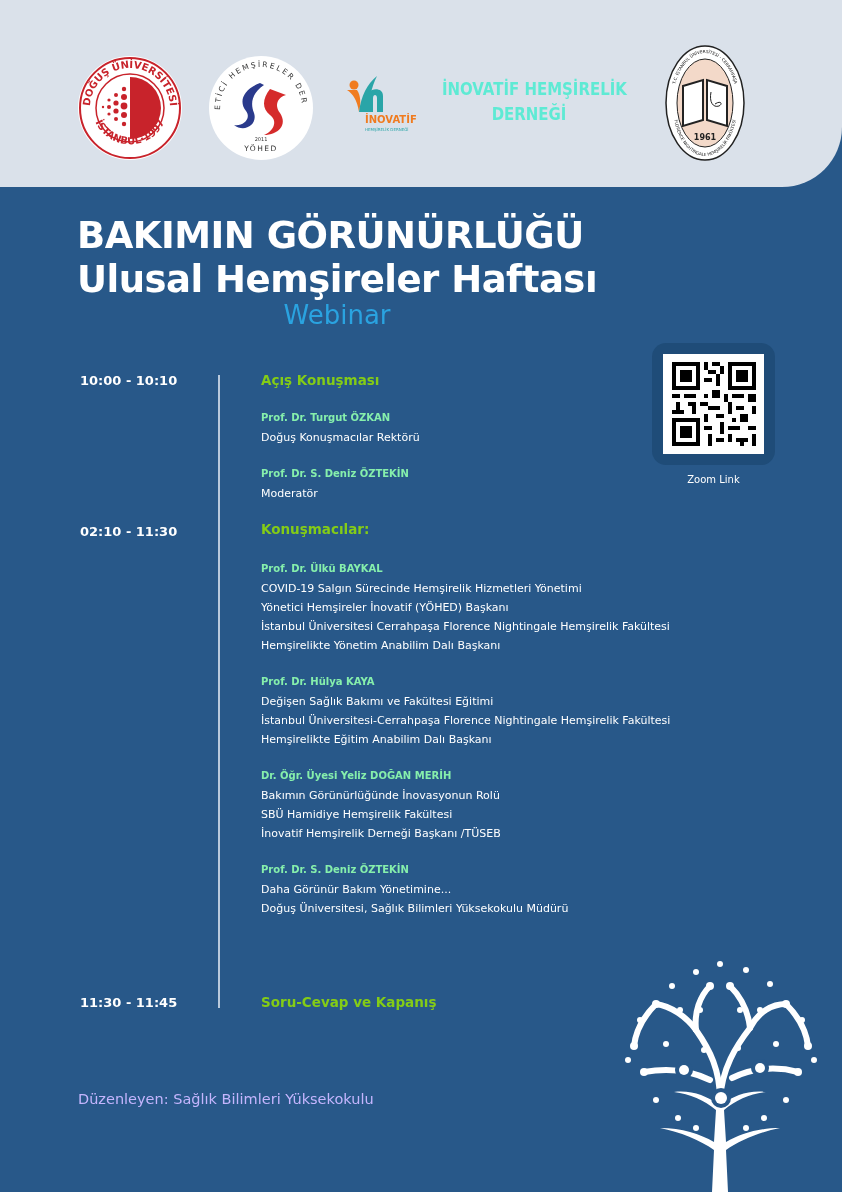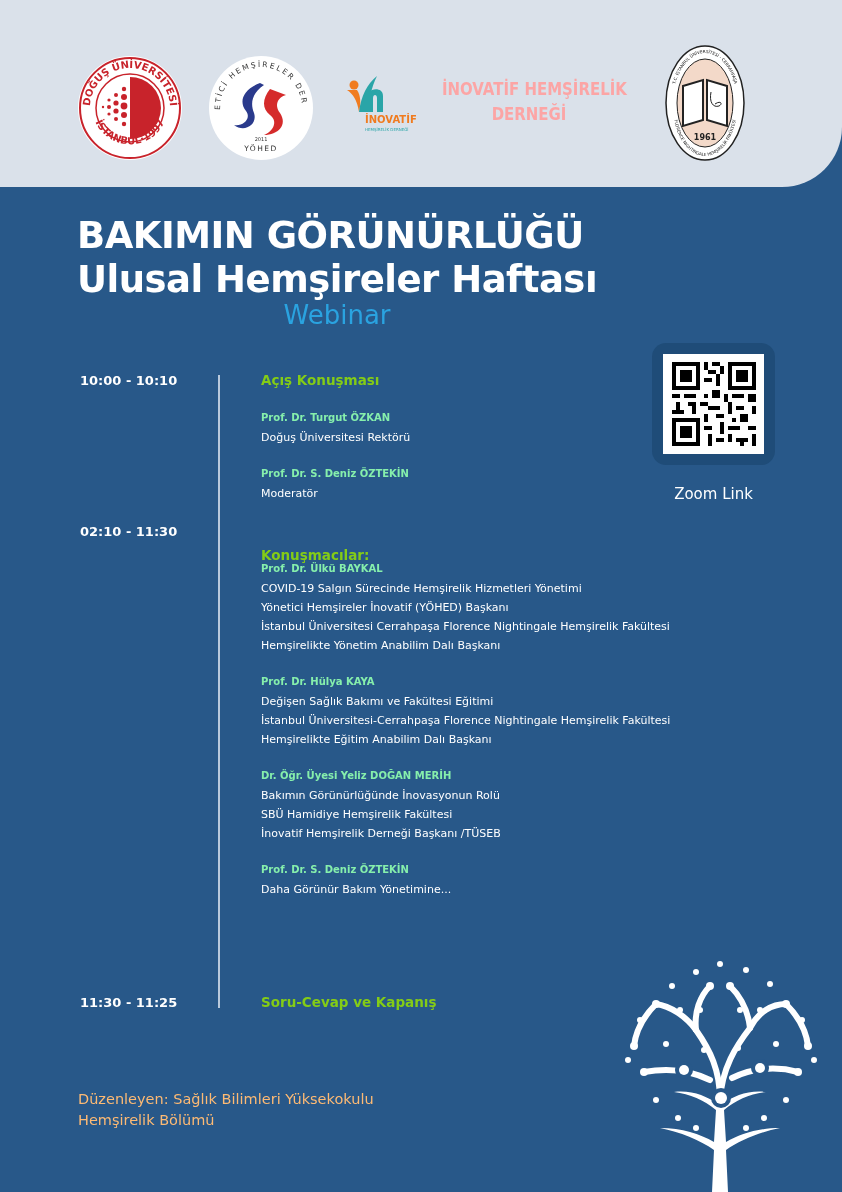--- a/index.html
+++ b/index.html
@@ -70,27 +70,27 @@
     .qr-wrap {
       position: absolute; left: 652px; top: 343px; width: 123px; height: 122px;
       background: #1f4c78; border-radius: 14px;
     }
     .qr-inner {
       position: absolute; left: 11px; top: 11px; width: 101px; height: 100px;
       background: #ffffff;
     }
     .qr-label {
       position: absolute; left: 652px; top: 474px; width: 123px; text-align: center;
-      font-family: "DejaVu Sans", sans-serif; font-size: 15px; color: #ffffff; margin-top: 11px;
+      font-family: "DejaVu Sans", sans-serif; font-size: 10px; color: #ffffff;
     }
 
     .organizer {
       position: absolute; left: 78px; top: 1089px;
       font-family: "DejaVu Sans", sans-serif; font-size: 14.5px; line-height: 21px;
-      color: #fdba74;
+      color: #c4b5fd;
     }
     .tree { position: absolute; left: 600px; top: 950px; }
   </style>
 </head>
 <body>
 
 <div class="header-band"></div>
 
 <div class="logo" style="left:77px; top:55px;">
   <svg width="106" height="106" viewBox="0 0 106 106">
@@ -146,21 +146,21 @@
   <svg width="90" height="64" viewBox="0 0 90 64">
     <circle cx="11" cy="15" r="4.5" fill="#f07b1f"></circle>
     <path d="M4 20 C10 24 14 30 16 42 C18 34 18 26 14 20 Z" fill="#f07b1f"></path>
     <path d="M16 42 C18 26 24 14 34 6 C28 18 26 30 26 42 Z" fill="#2aa5a8"></path>
     <path d="M26 42 L26 22 C30 18 40 18 40 26 L40 42 L34 42 L34 28 C34 24 30 24 30 28 L30 42 Z" fill="#2aa5a8"></path>
     <text x="22" y="53" font-family="DejaVu Sans, sans-serif" font-weight="bold" font-size="10" fill="#f07b1f">İNOVATİF</text>
     <text x="22" y="61" font-family="DejaVu Sans, sans-serif" font-size="4" fill="#2aa5a8">HEMŞİRELİK DERNEĞİ</text>
   </svg>
 </div>
 
-<div class="logo" style="left:430px; top:77px; width:198px; text-align:center; font-family:'DejaVu Sans', sans-serif; font-weight:bold; font-size:17px; line-height:25px; color:#fca5a5;">
+<div class="logo" style="left:430px; top:77px; width:198px; text-align:center; font-family:'DejaVu Sans', sans-serif; font-weight:bold; font-size:17px; line-height:25px; color:#5eead4;">
   <div style="transform:scaleX(0.88); white-space:nowrap;">İNOVATİF HEMŞİRELİK</div>
   <div style="transform:scaleX(0.88);">DERNEĞİ</div>
 </div>
 
 <div class="logo" style="left:665px; top:44px;">
   <svg width="80" height="118" viewBox="0 0 80 118">
     <ellipse cx="40" cy="59" rx="39" ry="57" fill="#ffffff" stroke="#222" stroke-width="1.5"></ellipse>
     <ellipse cx="40" cy="59" rx="28" ry="44" fill="#f3d9c9" stroke="#222" stroke-width="1"></ellipse>
     <path d="M18 42 L38 36 L38 76 L18 82 Z" fill="#fff" stroke="#222" stroke-width="2"></path>
     <path d="M62 42 L42 36 L42 76 L62 82 Z" fill="#fff" stroke="#222" stroke-width="2"></path>
@@ -241,29 +241,29 @@
 </div>
 <div class="qr-label">Zoom Link</div>
 
 <div class="divider"></div>
 
 <div class="time" style="top:373px;">10:00 - 10:10</div>
 <div class="section-title" style="top:372px;">Açış Konuşması</div>
 
 <div class="person" style="top:408px;">
   <div class="person-name">Prof. Dr. Turgut ÖZKAN</div>
-  <div class="person-line">Doğuş Üniversitesi Rektörü</div>
+  <div class="person-line">Doğuş Konuşmacılar Rektörü</div>
 </div>
 <div class="person" style="top:464px;">
   <div class="person-name">Prof. Dr. S. Deniz ÖZTEKİN</div>
   <div class="person-line">Moderatör</div>
 </div>
 
 <div class="time" style="top:524px;">02:10 - 11:30</div>
-<div class="section-title" style="top:547px;">Konuşmacılar:</div>
+<div class="section-title" style="top:521px;">Konuşmacılar:</div>
 
 <div class="person" style="top:559px;">
   <div class="person-name">Prof. Dr. Ülkü BAYKAL</div>
   <div class="person-line">COVID-19 Salgın Sürecinde Hemşirelik Hizmetleri Yönetimi</div>
   <div class="person-line">Yönetici Hemşireler İnovatif (YÖHED) Başkanı</div>
   <div class="person-line">İstanbul Üniversitesi Cerrahpaşa Florence Nightingale Hemşirelik Fakültesi</div>
   <div class="person-line">Hemşirelikte Yönetim Anabilim Dalı Başkanı</div>
 </div>
 
 <div class="person" style="top:672px;">
@@ -276,28 +276,28 @@
 <div class="person" style="top:766px;">
   <div class="person-name">Dr. Öğr. Üyesi Yeliz DOĞAN MERİH</div>
   <div class="person-line">Bakımın Görünürlüğünde İnovasyonun Rolü</div>
   <div class="person-line">SBÜ Hamidiye Hemşirelik Fakültesi</div>
   <div class="person-line">İnovatif Hemşirelik Derneği Başkanı /TÜSEB</div>
 </div>
 
 <div class="person" style="top:860px;">
   <div class="person-name">Prof. Dr. S. Deniz ÖZTEKİN</div>
   <div class="person-line">Daha Görünür Bakım Yönetimine...</div>
-</div>
-
-<div class="time" style="top:995px;">11:30 - 11:25</div>
+  <div class="person-line">Doğuş Üniversitesi, Sağlık Bilimleri Yüksekokulu Müdürü</div>
+</div>
+
+<div class="time" style="top:995px;">11:30 - 11:45</div>
 <div class="section-title" style="top:994px;text-align:center;">Soru-Cevap ve Kapanış</div>
 
 <div class="organizer">
   <div>Düzenleyen: Sağlık Bilimleri Yüksekokulu</div>
-  <div>Hemşirelik Bölümü</div>
 </div>
 
 <div class="tree">
   <svg width="242" height="242" viewBox="0 0 242 242">
     <g fill="#ffffff">
       <path d="M112 242 L114 200 C100 190 80 182 60 178 C82 178 100 184 114 192 L116 160 C104 150 90 144 74 142 C92 140 106 146 118 154 L122 154 C134 146 148 140 166 142 C150 144 136 150 124 160 L126 192 C140 184 158 178 180 178 C160 182 140 190 126 200 L128 242 Z"></path>
     </g>
     <g fill="none" stroke="#ffffff" stroke-width="6" stroke-linecap="round">
       <path d="M120 150 C120 120 110 100 96 80"></path>
       <path d="M120 150 C122 118 136 96 150 78"></path>

